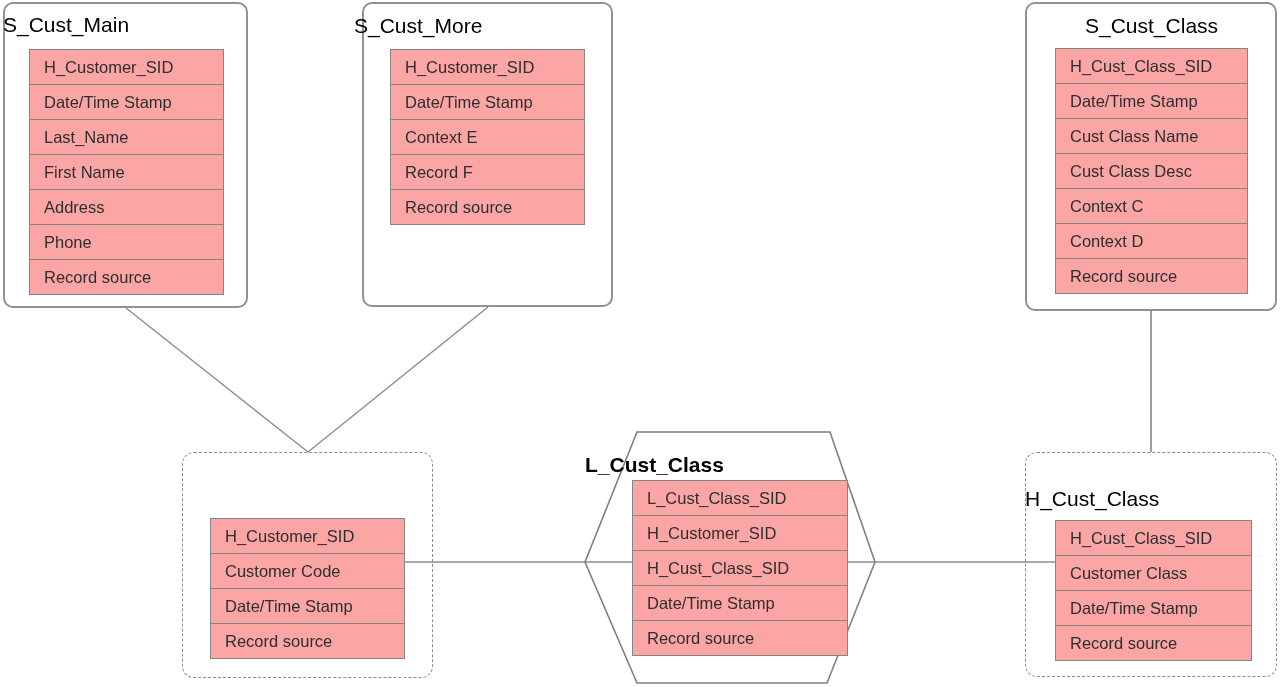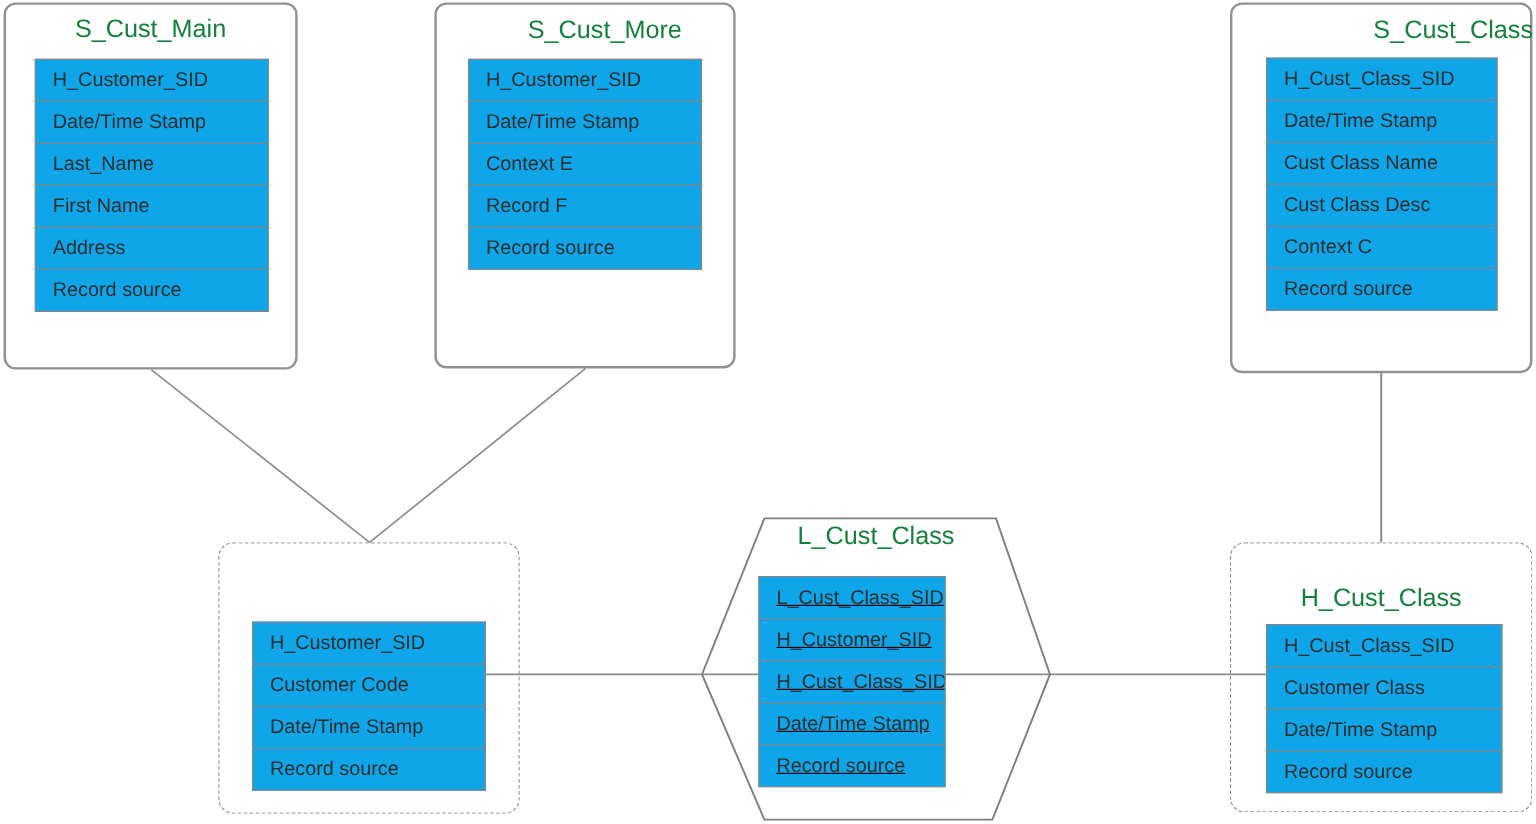--- a/index.html
+++ b/index.html
@@ -11,26 +11,26 @@
   #connector-layer { position:absolute; left:0; top:0; width:1280px; height:687px; }
 
   .entity-box {
     position:absolute; box-sizing:border-box;
     border:2px solid #919191; border-radius:10px; background:transparent;
   }
   .entity-box.dashed {
     border:1.6px dashed #8c8c8c; border-radius:12px;
   }
   .entity-title {
-    position:absolute; text-align:center;
-    font-size:21px; line-height:26px; color:#15803d; white-space:nowrap;
+    position:absolute; text-align:left;
+    font-size:21px; line-height:26px; color:#000000; white-space:nowrap;
   }
   .field-table {
     position:absolute; box-sizing:border-box;
-    border:1.5px solid #858585; background:#0ea5e9;
+    border:1.5px solid #858585; background:#fca5a5;
   }
   .field-row {
     height:34px; line-height:34px; border-bottom:1.5px solid #858585;
     font-size:16.5px; color:#2e2e2e; padding-left:14px;
     white-space:nowrap; overflow:hidden;
   }
   .field-row:last-child { border-bottom:none; }
 
   
   #box-scm   { left:3px;   top:2px;   width:245px; height:306px; }
@@ -42,22 +42,22 @@
   #tbl-smo   { left:390px; top:49px;  width:195px; }
   
   #box-scc   { left:1025px; top:2px;  width:252px; height:309px; }
   #title-scc { left:1085px; top:13px; width:252px; }
   #tbl-scc   { left:1055px; top:48px; width:193px; }
   
   #box-hcu   { left:182px; top:452px; width:251px; height:226px; }
   #title-hcu { left:182px; top:483px; width:251px; }
   #tbl-hcu   { left:210px; top:518px; width:195px; }
   
-  #title-lcc { left:585px; top:434px; width:290px; }
-  #tbl-lcc   { left:632px; top:480px; width:156px;text-decoration:underline; }
+  #title-lcc { left:585px; top:452px; width:290px;font-weight:bold; }
+  #tbl-lcc   { left:632px; top:480px; width:216px; }
   
   #box-hcc   { left:1025px; top:452px; width:252px; height:225px; }
   #title-hcc { left:1025px; top:486px; width:252px; }
   #tbl-hcc   { left:1055px; top:520px; width:197px; }
 </style>
 </head>
 <body>
 
 <div id="canvas">
 
@@ -75,20 +75,21 @@
   </svg>
 
   <div class="entity-box" id="box-scm"></div>
   <div class="entity-title" id="title-scm">S_Cust_Main</div>
   <div class="field-table" id="tbl-scm">
       <div class="field-row">H_Customer_SID</div>
       <div class="field-row">Date/Time Stamp</div>
       <div class="field-row">Last_Name</div>
       <div class="field-row">First Name</div>
       <div class="field-row">Address</div>
+      <div class="field-row">Phone</div>
       <div class="field-row">Record source</div>
     </div>
 
   <div class="entity-box" id="box-smo"></div>
   <div class="entity-title" id="title-smo">S_Cust_More</div>
   <div class="field-table" id="tbl-smo">
       <div class="field-row">H_Customer_SID</div>
       <div class="field-row">Date/Time Stamp</div>
       <div class="field-row">Context E</div>
       <div class="field-row">Record F</div>
@@ -96,20 +97,21 @@
     </div>
 
   <div class="entity-box" id="box-scc"></div>
   <div class="entity-title" id="title-scc">S_Cust_Class</div>
   <div class="field-table" id="tbl-scc">
       <div class="field-row">H_Cust_Class_SID</div>
       <div class="field-row">Date/Time Stamp</div>
       <div class="field-row">Cust Class Name</div>
       <div class="field-row">Cust Class Desc</div>
       <div class="field-row">Context C</div>
+      <div class="field-row">Context D</div>
       <div class="field-row">Record source</div>
     </div>
 
   <div class="entity-box dashed" id="box-hcu"></div>
   <div class="field-table" id="tbl-hcu">
       <div class="field-row">H_Customer_SID</div>
       <div class="field-row">Customer Code</div>
       <div class="field-row">Date/Time Stamp</div>
       <div class="field-row">Record source</div>
     </div>

